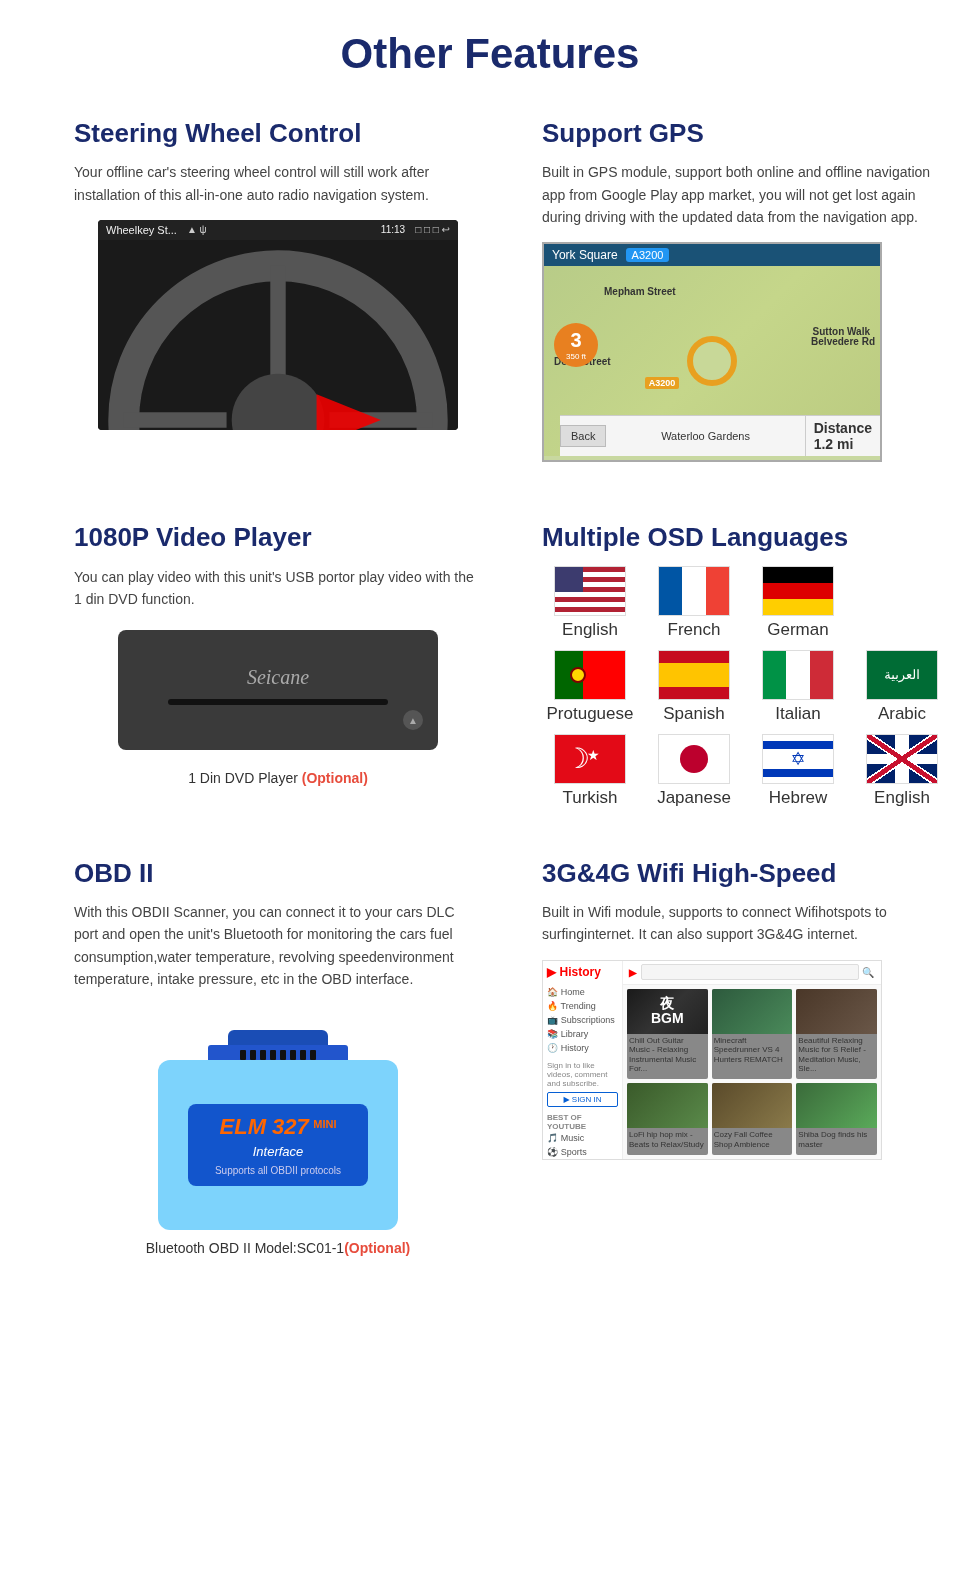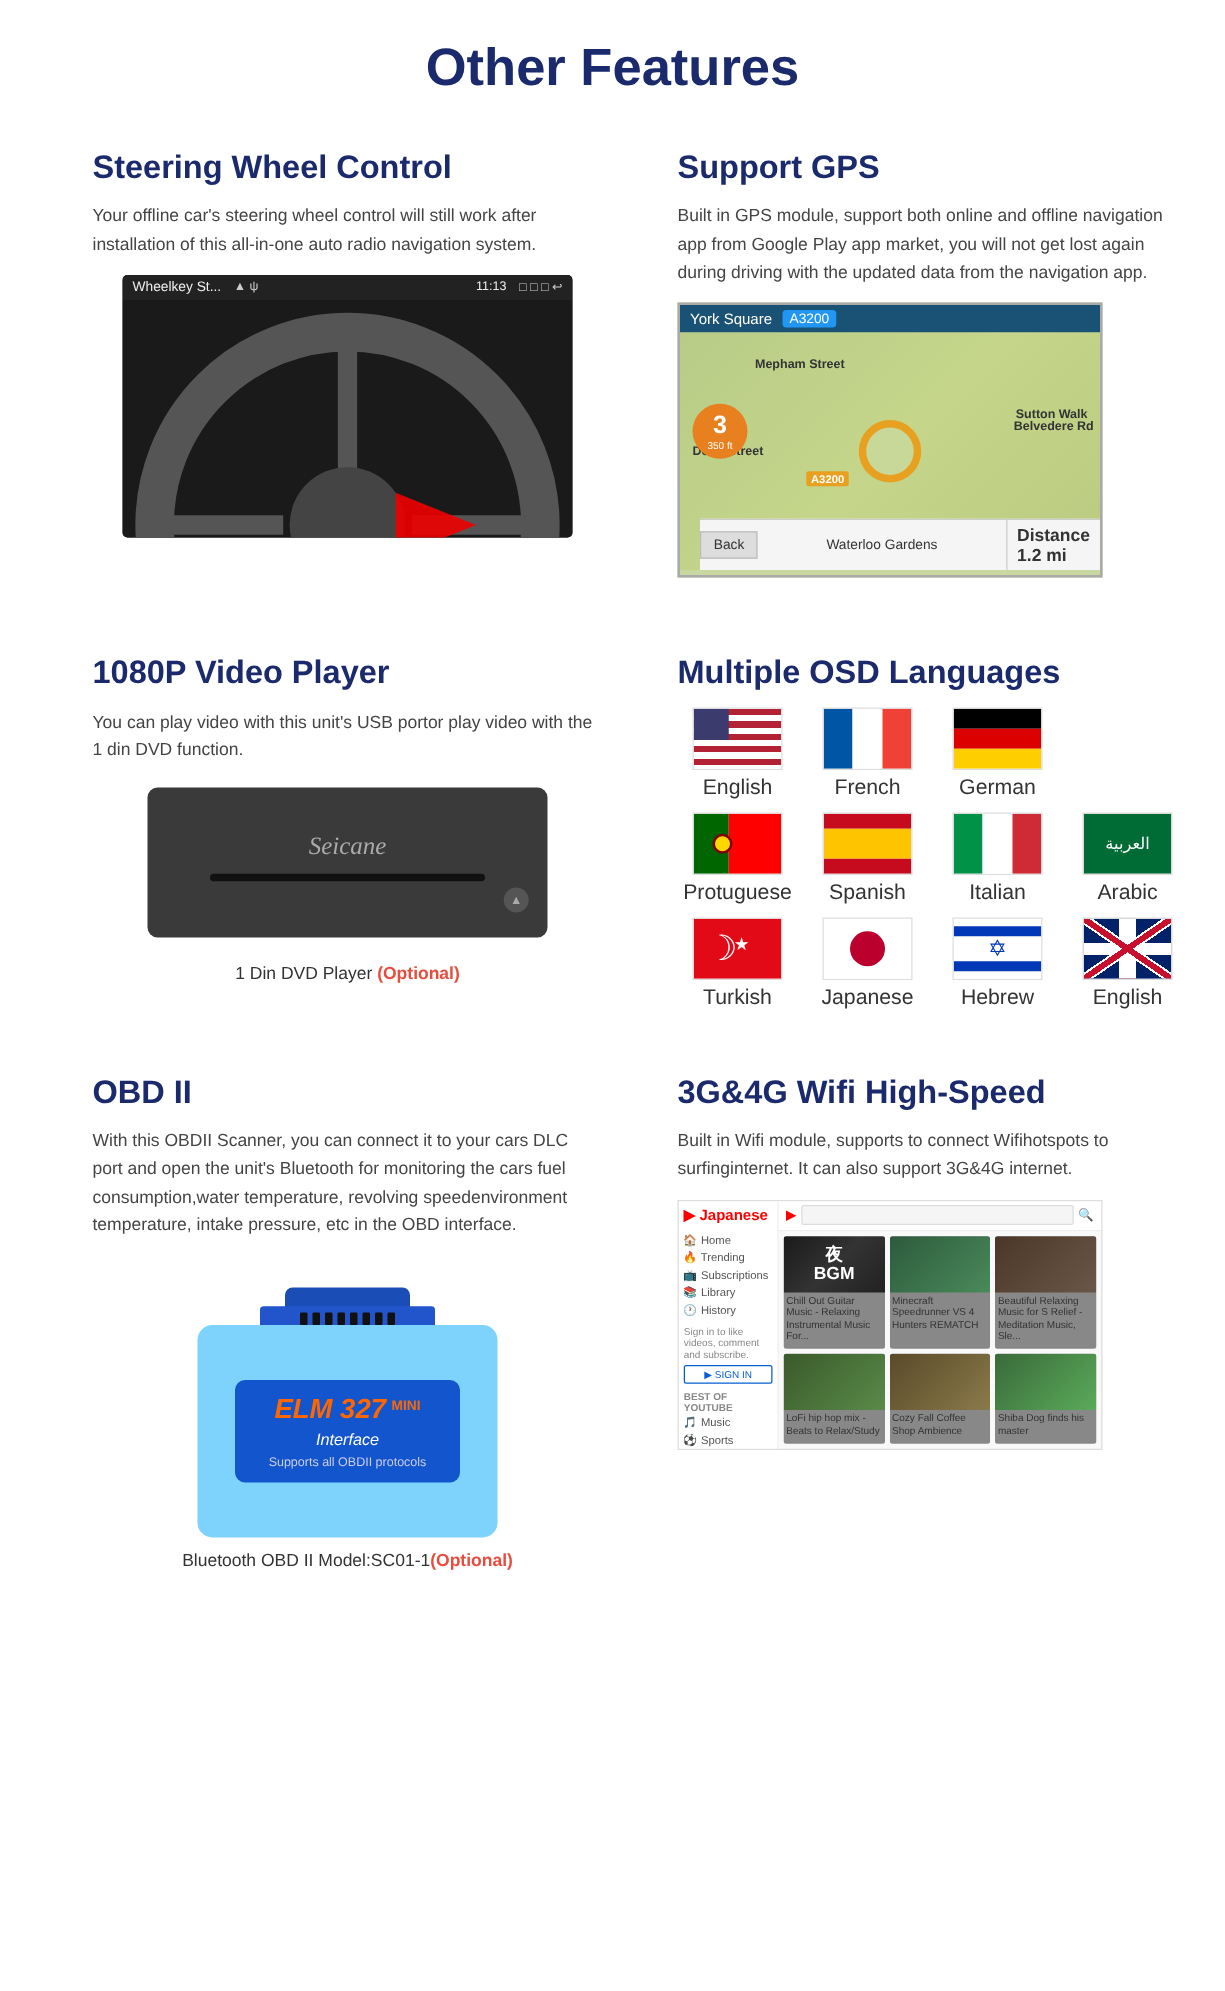--- a/index.html
+++ b/index.html
@@ -675,21 +675,21 @@
       <span>Bluetooth OBD II Model:SC01-1</span><span class="optional">(Optional)</span>
     </div>
   </div>
 
   <div class="cell">
     <div class="cell-title">3G&amp;4G Wifi High-Speed</div>
     <div class="cell-body">Built in Wifi module, supports to connect  Wifihotspots to surfinginternet. It can also support 3G&amp;4G internet.</div>
 
     <div class="youtube-mockup">
       <div class="yt-sidebar">
-        <div class="yt-logo">▶ Japanese</div>
+        <div class="yt-logo">▶ History</div>
         <div class="yt-nav-item">🏠 Home</div>
         <div class="yt-nav-item">🔥 Trending</div>
         <div class="yt-nav-item">📺 Subscriptions</div>
         <div class="yt-nav-item">📚 Library</div>
         <div class="yt-nav-item">🕐 History</div>
         <div style="margin-top:6px; font-size:8px; color:#888;">Sign in to like videos, comment and subscribe.</div>
         <div style="margin-top:4px;">
           <div style="border:1px solid #065fd4; color:#065fd4; font-size:8px; padding:2px 4px; border-radius:2px; text-align:center;">▶ SIGN IN</div>
         </div>
         <div style="margin-top:6px; font-size:8px; color:#888; font-weight:bold;">BEST OF YOUTUBE</div>

